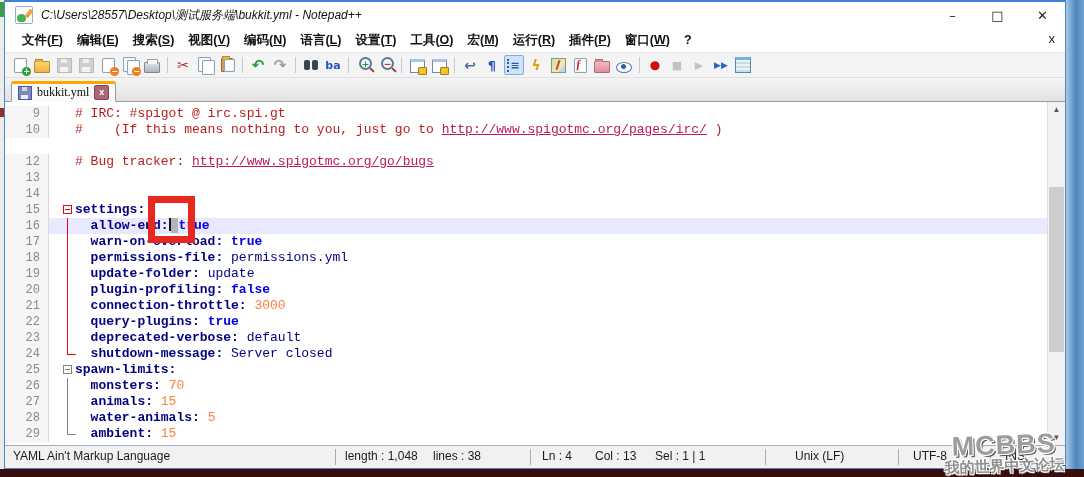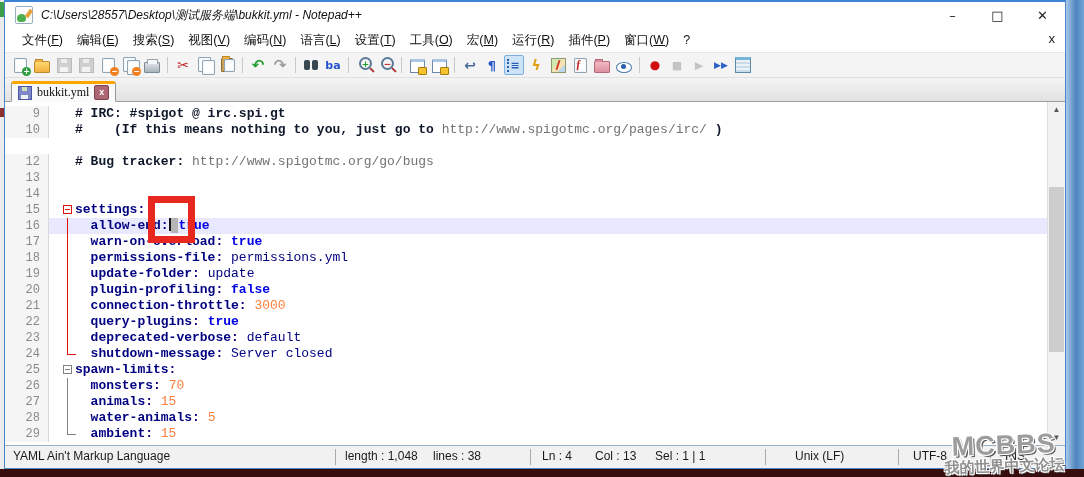--- a/index.html
+++ b/index.html
@@ -28,21 +28,21 @@
   .app-icon::after{content:"";position:absolute;right:1px;top:2px;width:4px;height:9px;
             background:#e8a23c;transform:rotate(35deg);}
   .title-text{font-size:12px;color:#111;font-style:italic;}
   .win-controls{margin-left:auto;display:flex;height:100%;}
   .win-btn{width:45px;height:100%;display:flex;align-items:center;justify-content:center;
            font-size:13px;color:#222;font-family:"DejaVu Sans",sans-serif;}
 
   
   .menubar{height:24px;display:flex;align-items:center;padding-left:10px;background:#fff;
            font-size:12.5px;color:#111;flex:0 0 auto;position:relative;}
-  .menu-item{padding:3px 7px;white-space:nowrap;}
+  .menu-item{padding:3px 7px;white-space:nowrap;font-weight:bold;}
   .menu-item u{text-decoration:underline;}
   .menu-close{position:absolute;right:10px;top:3px;font-size:13px;color:#222;}
 
   
   .toolbar{height:24px;background:#f4f4f4;border-top:1px solid #e7e7e7;border-bottom:1px solid #e0e0e0;
            display:flex;align-items:center;padding-left:4px;flex:0 0 auto;}
   .tbi{width:20px;height:20px;display:flex;align-items:center;justify-content:center;position:relative;
        margin:0 1px;border-radius:2px;font-family:"DejaVu Sans",sans-serif;box-sizing:border-box;}
   .tbi.active{background:#cde3f7;border:1px solid #7ab0e0;}
   .tbi.disabled{opacity:.45;filter:grayscale(1);}
@@ -127,22 +127,22 @@
   .fold-box::after{content:"";position:absolute;left:1px;right:1px;top:3px;height:1px;background:currentColor;}
   .fold-box.red{border-color:#e01010;color:#e01010;}
   .fold-box.gray{border-color:#828282;color:#828282;}
   .fvl{position:absolute;left:6px;top:0;bottom:0;width:1px;}
   .fvl.red{background:#e01010;} .fvl.gray{background:#828282;}
   .fvl.half{bottom:8px;}
   .fhl{position:absolute;left:6px;top:8px;width:9px;height:1px;}
   .fhl.red{background:#e01010;} .fhl.gray{background:#828282;}
   .codetext{flex:1;position:relative;z-index:1;white-space:pre;
         font:13px/16px "Liberation Mono","DejaVu Sans Mono",monospace;color:#000;}
-  .seg-comment{color:#0f172a;font-weight:bold;}
-  .seg-link{color:#737373;}
+  .seg-comment{color:#b91c1c;}
+  .seg-link{color:#be185d;text-decoration:underline;}
   .seg-key{color:#000080;font-weight:bold;}
   .seg-val{color:#000080;}
   .seg-kw{color:#0000e6;font-weight:bold;}
   .seg-num{color:#ff8040;}
   .caret{display:inline-block;width:0;border-left:2px solid #151515;height:13px;vertical-align:-2px;}
   .sel{background:#b5b5b5;}
 
   
   .vscroll{position:absolute;right:0;top:0;bottom:0;width:17px;background:#f2f2f2;border-left:1px solid #dedede;}
   .sarrow{position:absolute;left:0;width:17px;height:15px;display:flex;align-items:center;justify-content:center;

